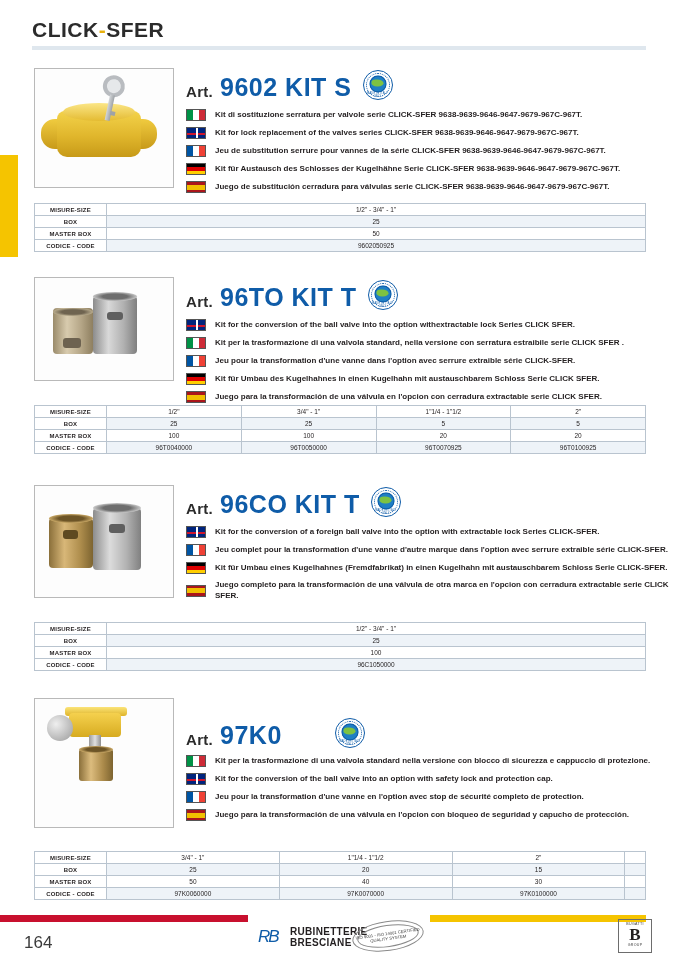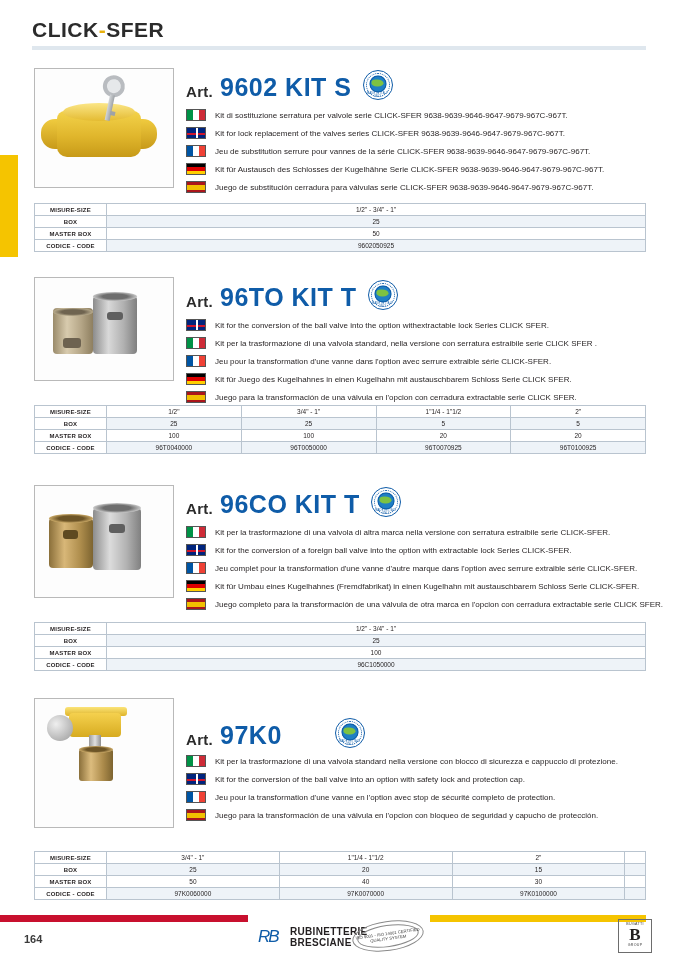--- a/index.html
+++ b/index.html
@@ -127,22 +127,23 @@
     letter-spacing: 0.2px;
   }
 
   
   .desc-list {
     position: absolute;
     left: 186px;
   }
   .desc-row {
     display: flex;
-    align-items: flex-end;
+    align-items: center;
     margin-bottom: 5px;
+    font-weight: bold;
   }
   .flag {
     width: 20px; height: 12px;
     flex: 0 0 20px;
     margin-top: 1px;
     margin-right: 9px;
     border: 0.5px solid #555;
     display: flex;
   }
   .flag span { display:block; height:100%; flex:1; }
@@ -214,21 +215,21 @@
   .footer-bar-red {
     position:absolute; left:0; top:4px; width:248px; height:7px;
     background:#c8102e;
   }
   .footer-bar-yellow {
     position:absolute; left:430px; top:4px; width:216px; height:7px;
     background:#f5c400;
   }
   .page-number {
     position:absolute; left:24px; top:22px;
-    font-size: 11px; font-weight: bold; color:#3b3b3b;
+    font-size: 17px; font-weight: normal; color:#3b3b3b;
   }
   .footer-logo {
     position:absolute; left:258px; top:14px;
     display:flex; align-items:center; gap:6px;
   }
   .rb-mark {
     width: 26px; height: 24px;
     position: relative;
     color: #0f5ca8;
     font-weight: normal;
@@ -540,21 +541,21 @@
           <span></span>
         </span>
       <span class="desc-text">Jeu pour la transformation d'une vanne dans l'option avec serrure extraible série CLICK-SFER.</span>
     </div>
     <div class="desc-row">
       <span class="flag de">
           <span></span>
           <span></span>
           <span></span>
         </span>
-      <span class="desc-text">Kit für Juego des Kugelhahnes in einen Kugelhahn mit austauschbarem Schloss Serie CLICK SFER.</span>
+      <span class="desc-text">Kit für Umbau des Kugelhahnes in einen Kugelhahn mit austauschbarem Schloss Serie CLICK SFER.</span>
     </div>
     <div class="desc-row">
       <span class="flag es">
           <span></span>
           <span></span>
           <span></span>
         </span>
       <span class="desc-text">Juego para la transformación de una válvula en l'opcion con cerradura extractable serie CLICK SFER.</span>
     </div>
   </div>
@@ -606,28 +607,20 @@
     <span class="art-code">96CO KIT T</span>
     <span class="logo-round">
       <span class="ring"></span>
         <span class="globe"></span>
       <span class="logo-caption">MADE IN ITALY ONLY</span>
     </span>
   </div>
 
   <div class="desc-list" style="top:40px;">
     <div class="desc-row">
-      <span class="flag it">
-          <span></span>
-          <span></span>
-          <span></span>
-        </span>
-      <span class="desc-text">Kit per la trasformazione di una valvola di altra marca nella versione con serratura estraibile serie CLICK-SFER.</span>
-    </div>
-    <div class="desc-row">
       <span class="flag uk">
           <i></i>
           <b></b>
         </span>
       <span class="desc-text">Kit for the conversion of a foreign ball valve into the option with extractable lock Series CLICK-SFER.</span>
     </div>
     <div class="desc-row">
       <span class="flag fr">
           <span></span>
           <span></span>

